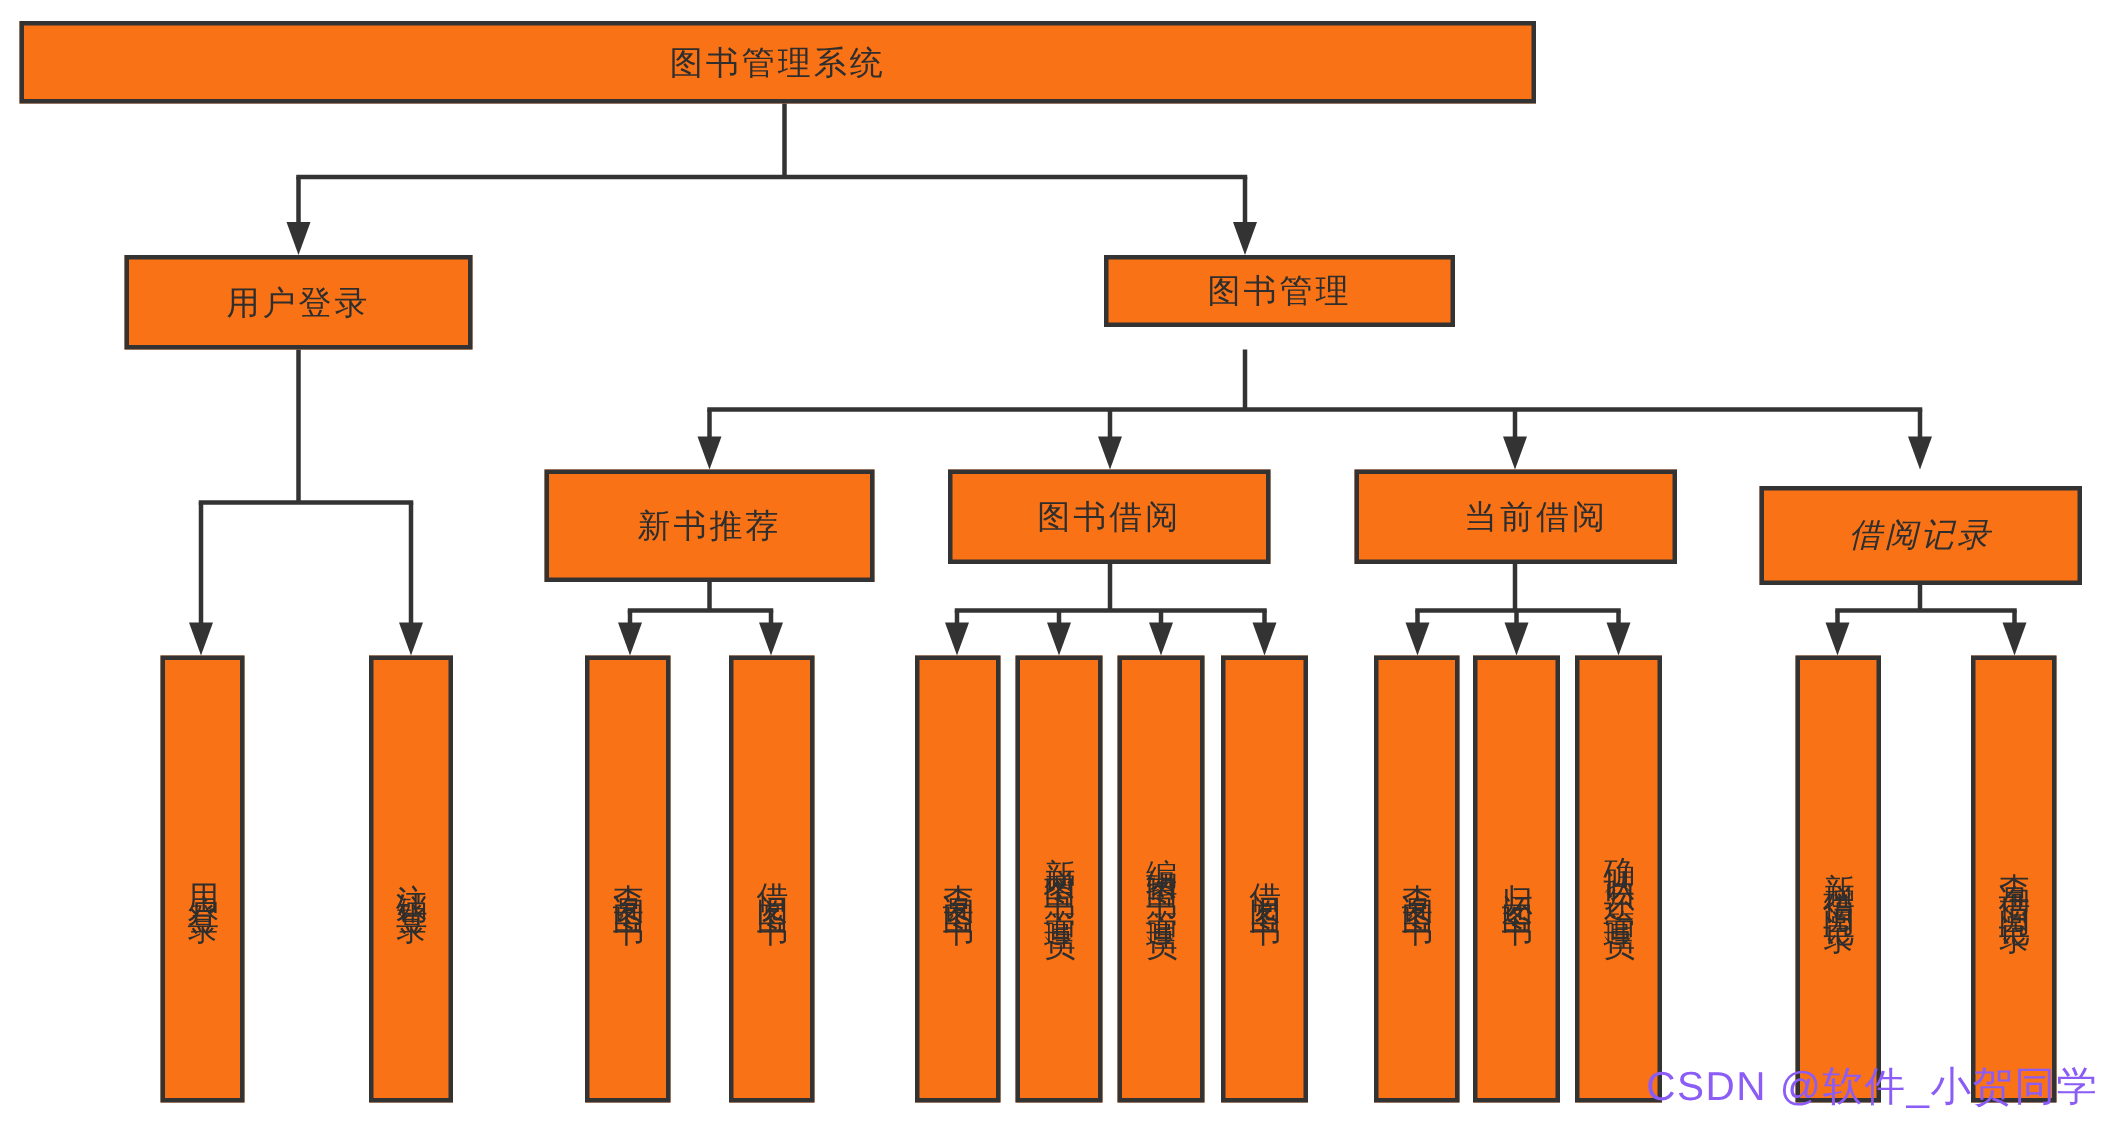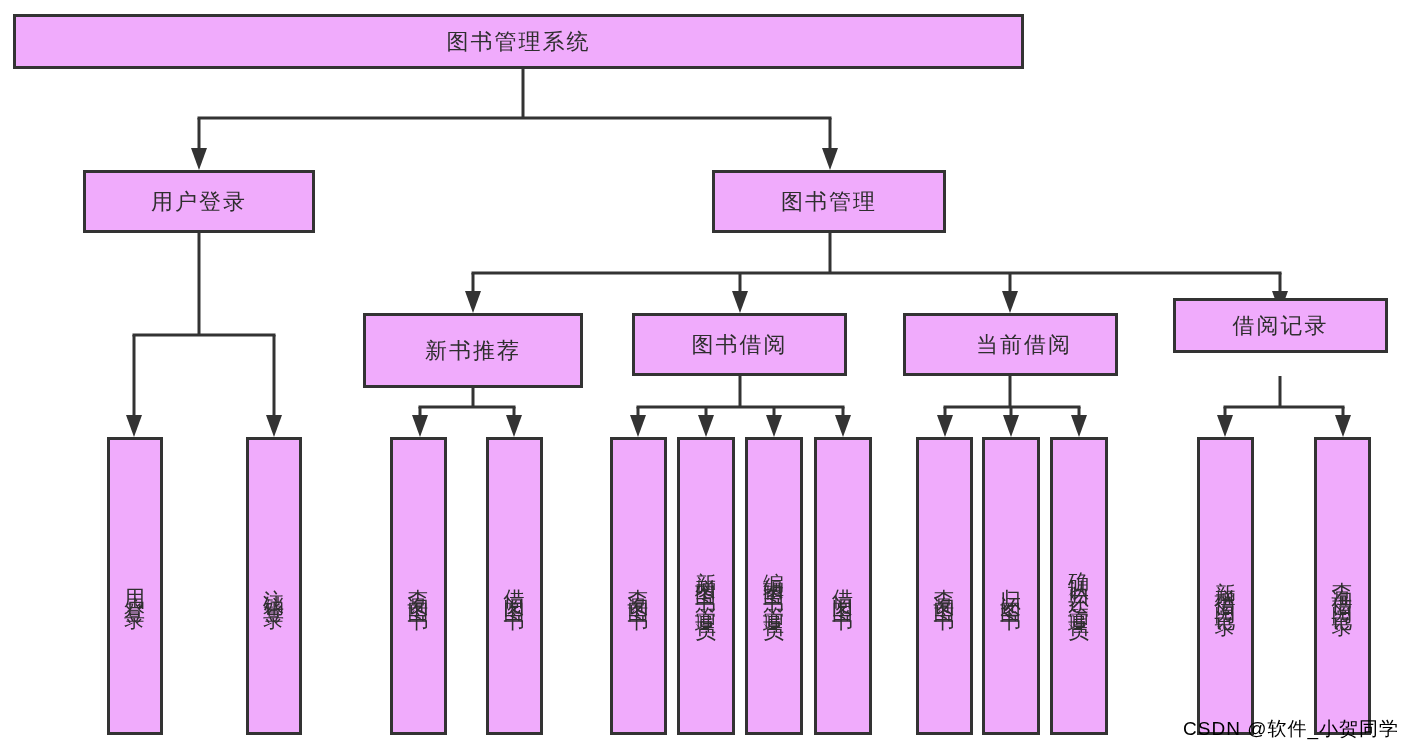--- a/index.html
+++ b/index.html
@@ -27,21 +27,21 @@
     stroke: #333333;
     stroke-width: 3;
   }
   .edges polygon {
     fill: #333333;
   }
   .node {
     position: absolute;
     box-sizing: border-box;
     border: 3px solid #333333;
-    background: #f0abfc;
+    background: #f97316;
     display: flex;
     align-items: center;
     justify-content: center;
   }
   .node .lbl {
     color: #2e2e2e;
     white-space: nowrap;
   }
   .node.h .lbl {
     font-size: 22px;
@@ -51,45 +51,45 @@
     writing-mode: vertical-rl;
     text-orientation: mixed;
     font-size: 21px;
     line-height: 1;
     letter-spacing: 7px;
     white-space: normal;
   }
   
   #n-root        { left: 13px;   top: 14px;  width: 1011px; height: 55px; }
   #n-user-login  { left: 83px;   top: 170px; width: 232px;  height: 63px; }
-  #n-book-mgmt   { left: 712px;  top: 170px; width: 234px;  height: 63px; text-align: center; }
+  #n-book-mgmt   { left: 736px;  top: 170px; width: 234px;  height: 48px; text-align: center; }
   #n-new-rec     { left: 363px;  top: 313px; width: 220px;  height: 75px; }
   #n-book-borrow { left: 632px;  top: 313px; width: 215px;  height: 63px; text-align: right; }
   #n-cur-borrow  { left: 903px;  top: 313px; width: 215px;  height: 63px; padding-left: 27px; }
-  #n-records     { left: 1173px; top: 298px; width: 215px;  height: 55px; }
+  #n-records     { left: 1173px; top: 324px; width: 215px;  height: 66px; font-style: italic; }
   .leaf          { top: 437px; height: 298px; }
   #n-leaf-login  { left: 107px;  width: 56px; }
   #n-leaf-logout { left: 246px;  width: 56px; }
   #n-rec-query   { left: 390px;  width: 57px; }
   #n-rec-borrow  { left: 486px;  width: 57px; }
   #n-bb-query    { left: 610px;  width: 57px; }
   #n-bb-add      { left: 677px;  width: 58px; }
   #n-bb-edit     { left: 745px;  width: 58px; }
   #n-bb-borrow   { left: 814px;  width: 58px; }
   #n-cb-query    { left: 916px;  width: 57px; }
   #n-cb-return   { left: 982px;  width: 58px; }
   #n-cb-confirm  { left: 1050px; width: 58px; }
   #n-br-add      { left: 1197px; width: 57px; }
   #n-br-query    { left: 1314px; width: 57px; }
   .watermark {
     position: absolute;
     right: 6px;
     bottom: 5px;
-    font-size: 19px;
-    color: #000000;
+    font-size: 27px;
+    color: #8b5cf6;
     letter-spacing: 1px;
     z-index: 5;
   }
 </style>
 </head>
 <body>
 
 <div class="canvas">
 
   <svg class="edges" viewBox="0 0 1405 747" aria-hidden="true">

